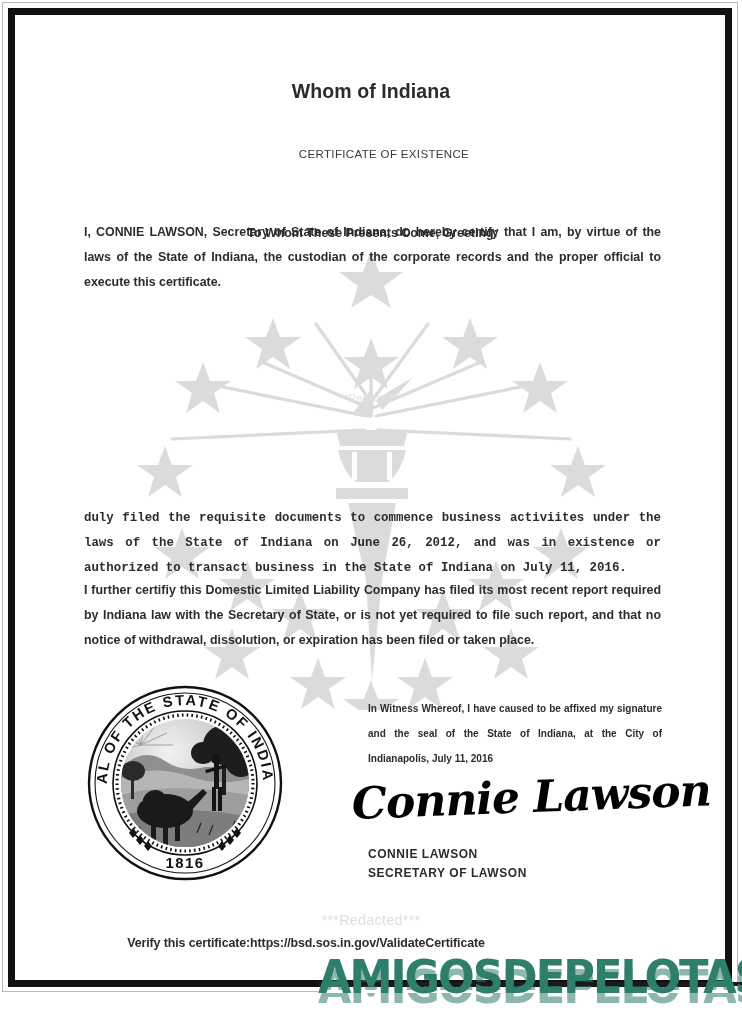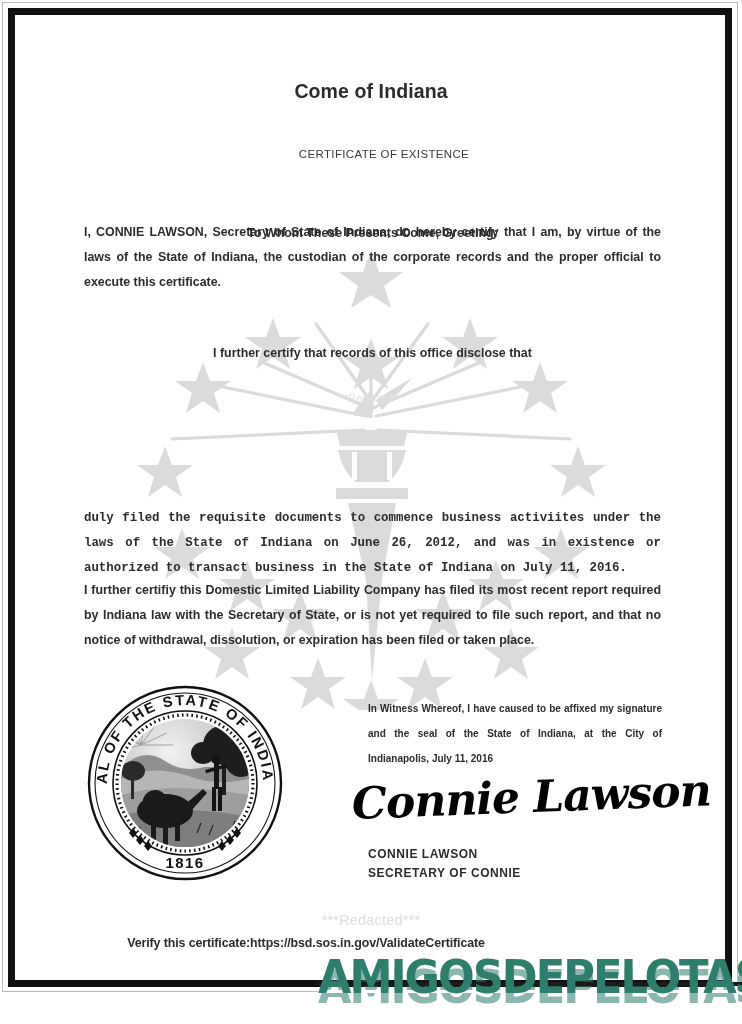--- a/index.html
+++ b/index.html
@@ -335,42 +335,41 @@
         <polygon points="371,430 378,449 399,449 382,461 388,481 371,469 354,481 360,461 343,449 364,449"></polygon>
       </g>
     </svg>
   </div>
 
   <div class="redacted-wm">***Redacted***</div>
 
   <div id="content">
 
     <div class="title-block">
-      <div class="title-line">Come of Indiana</div>
+      <div class="title-line">Whom of Indiana</div>
     </div>
 
     <div class="subtitle">CERTIFICATE OF EXISTENCE</div>
 
     <div class="body-text p-greeting no-justify">To Whom These Presents Come, Greeting:</div>
 
     <div class="body-text p-certify">I, CONNIE LAWSON, Secretary of State of Indiana, do hereby certify that I am, by virtue of the laws of the State of Indiana, the custodian of the corporate records and the proper official to execute this certificate.</div>
 
-    <div class="body-text p-disclose no-justify">I further certify that records of this office disclose that</div>
 
     <div class="body-text p-filed">duly filed the requisite documents to commence business activiites under the laws of the State of Indiana on June 26, 2012, and was in existence or authorized to transact business in the State of Indiana on July 11, 2016.</div>
 
     <div class="body-text p-recent">I further certifiy this Domestic Limited Liability Company has filed its most recent report required by Indiana law with the Secretary of State, or is not yet required to file such report, and that no notice of withdrawal, dissolution, or expiration has been filed or taken place.</div>
 
     <div class="witness">In Witness Whereof, I have caused to be affixed my signature and the seal of the State of Indiana, at the City of Indianapolis, July 11, 2016</div>
 
     <div class="signature">Connie Lawson</div>
 
     <div class="sig-name">
       <div>CONNIE LAWSON</div>
-      <div>SECRETARY OF CONNIE</div>
+      <div>SECRETARY OF LAWSON</div>
     </div>
 
     <div id="seal">
       <svg width="200" height="200" viewBox="0 0 200 200" xmlns="http://www.w3.org/2000/svg">
         <defs>
           <path id="arcTop" d="M 22,100 A 78,78 0 0 1 178,100"></path>
           <path id="arcBot" d="M 34,100 A 66,66 0 0 0 166,100"></path>
           <radialGradient id="skyGrad" cx="38%" cy="26%" r="70%">
             <stop offset="0%" stop-color="#f2f2f2"></stop>
             <stop offset="55%" stop-color="#cfcfcf"></stop>

